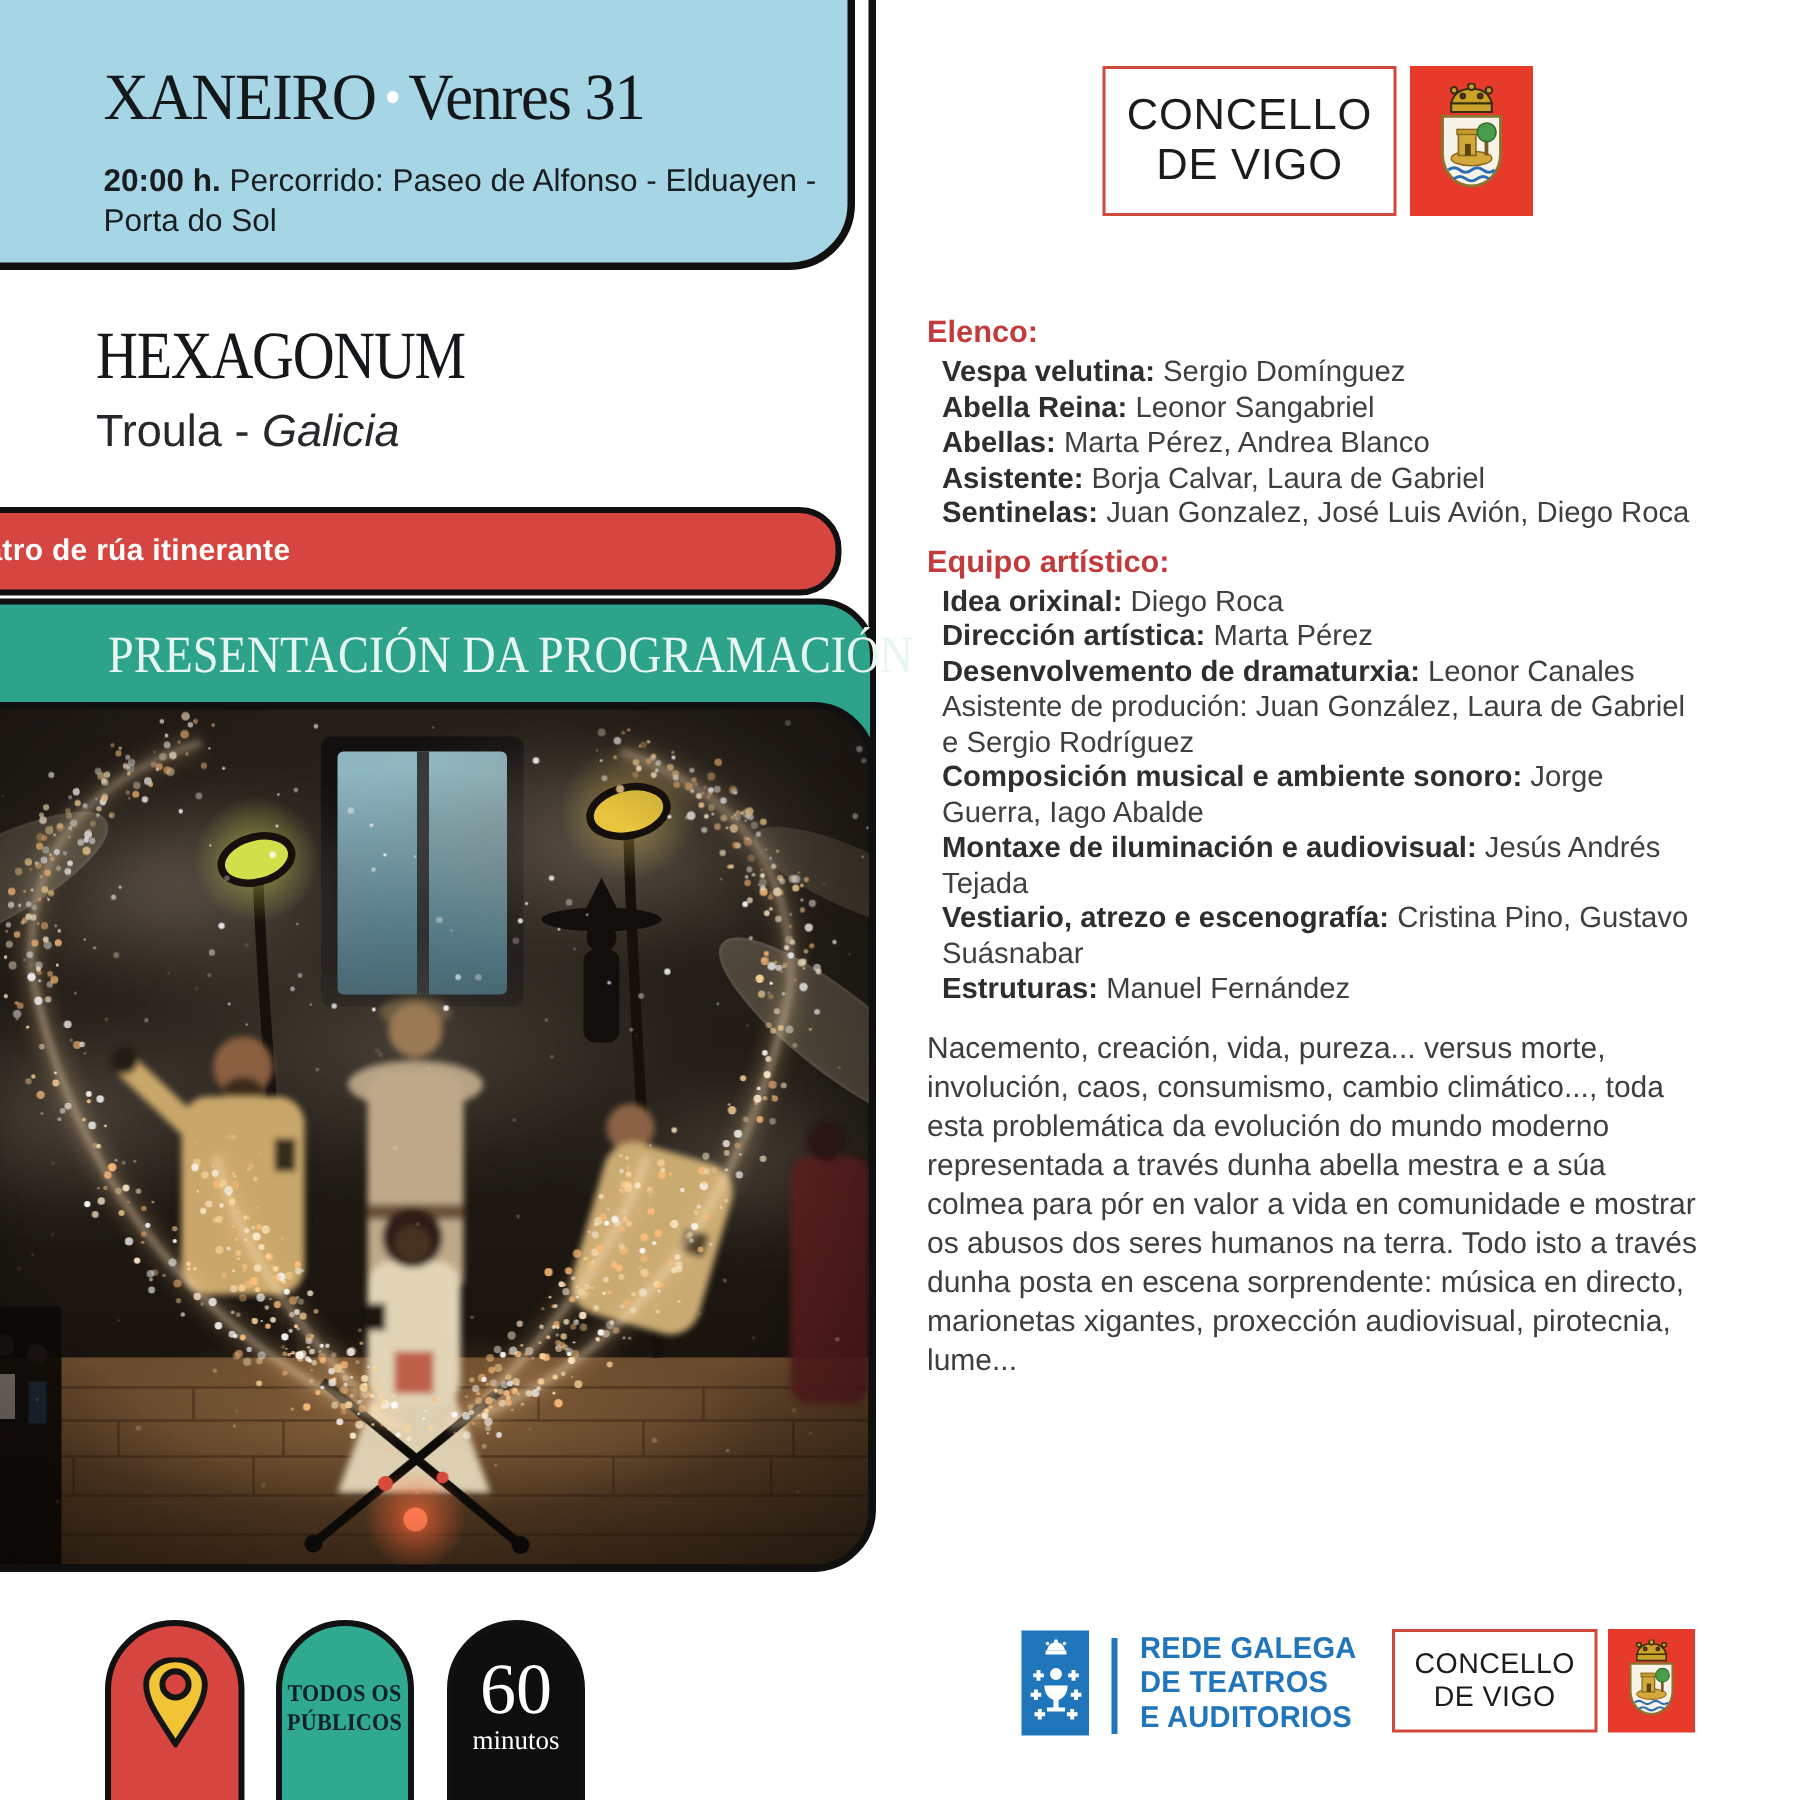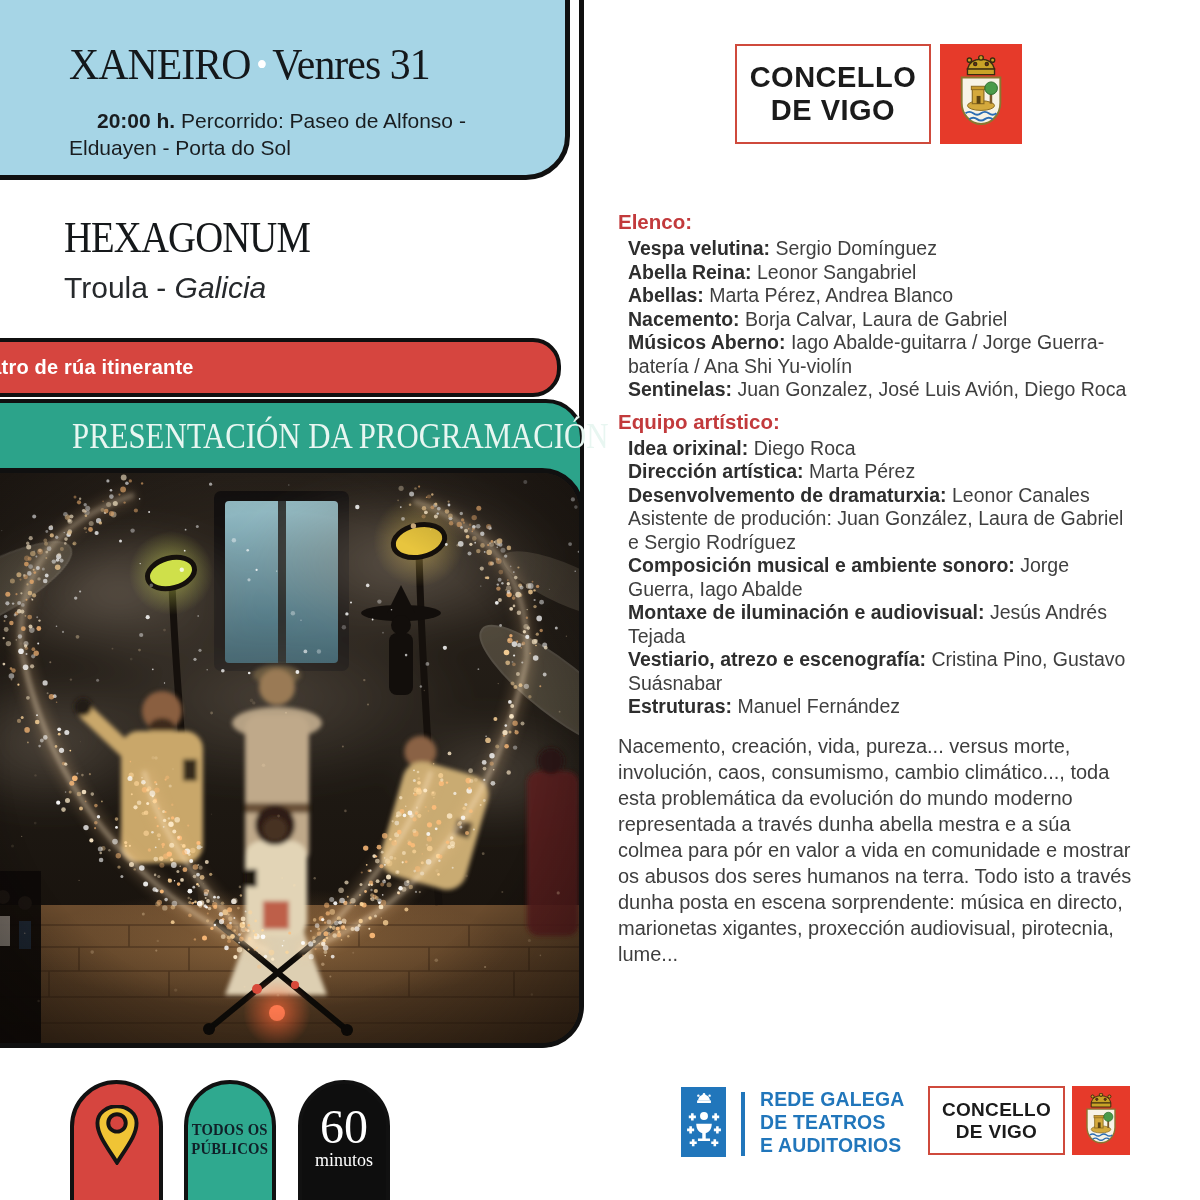--- a/index.html
+++ b/index.html
@@ -31,21 +31,21 @@
     font-family:"Liberation Serif", serif;
     font-size:44px; line-height:48px; color:#14181b;
     letter-spacing:-1px; white-space:nowrap;
     transform:scaleX(.95); transform-origin:left center;
   }
   #header-title .dot { color:#ffffff; font-size:34px; vertical-align:3px; padding:0 6px; }
   #header-sub {
     position:absolute; left:100px; top:138px; width:486px;
     font-size:21px; line-height:27px; color:#191d20;
   }
-  #header-sub b { font-weight:bold;margin-left:28px; }
+  #header-sub b { font-weight:bold; }
 
   
   #show-block { left:64px; top:212px; z-index:6; }
   #show-title {
     font-family:"Liberation Serif", serif; font-size:45px; line-height:50px;
     color:#15181a; letter-spacing:-1px; white-space:nowrap;
     transform:scaleX(.86); transform-origin:left center;
   }
   #show-company { margin-top:9px; font-size:30px; color:#26292c; }
   #show-company .origin { font-style:italic; }
@@ -103,21 +103,21 @@
   #badge-duration .unit {
     font-family:"Liberation Serif", serif; font-size:18px; color:#ffffff; margin-top:0px;
   }
 
   
   .cv-box {
     border:2px solid #cf4a3c; background:#ffffff;
     display:flex; flex-direction:column; align-items:center; justify-content:center;
   }
   .cv-box .cv-line {
-    font-weight:bold; color:#1b1b1b; letter-spacing:.5px;
+    font-weight:normal; color:#1b1b1b; letter-spacing:.5px;
   }
   #cv-box-top { left:735px; top:44px; width:196px; height:100px; z-index:2; }
   #cv-box-top .cv-line { font-size:29px; line-height:33px; }
   #cv-crest-top { left:940px; top:44px; width:82px; height:100px; background:#e63a2a;
     display:flex; align-items:center; justify-content:center; }
   #cv-box-bottom { left:928px; top:1086px; width:137px; height:69px; }
   #cv-box-bottom .cv-line { font-size:19px; line-height:22px; letter-spacing:.3px; }
   #cv-crest-bottom { left:1072px; top:1086px; width:58px; height:69px; background:#e63a2a;
     display:flex; align-items:center; justify-content:center; }
 
@@ -1334,22 +1334,21 @@
     </svg>
 </div>
 
 <div class="abs" id="right-col">
   <div>
     <div class="credits-heading">Elenco:</div>
     <div class="credits-list">
         <div class="credit-line"><span class="credit-label">Vespa velutina:</span> Sergio Domínguez</div>
         <div class="credit-line"><span class="credit-label">Abella Reina:</span> Leonor Sangabriel</div>
         <div class="credit-line"><span class="credit-label">Abellas:</span> Marta Pérez, Andrea Blanco</div>
-        <div class="credit-line"><span class="credit-label">Nacemento:</span> Borja Calvar, Laura de Gabriel</div>
-        <div class="credit-line"><span class="credit-label">Músicos Aberno:</span> Iago Abalde-guitarra / Jorge Guerra-batería / Ana Shi Yu-violín</div>
+        <div class="credit-line"><span class="credit-label">Asistente:</span> Borja Calvar, Laura de Gabriel</div>
         <div class="credit-line"><span class="credit-label">Sentinelas:</span> Juan Gonzalez, José Luis Avión, Diego Roca</div>
       </div>
   </div>
   <div>
     <div class="credits-heading">Equipo artístico:</div>
     <div class="credits-list">
         <div class="credit-line"><span class="credit-label">Idea orixinal:</span> Diego Roca</div>
         <div class="credit-line"><span class="credit-label">Dirección artística:</span> Marta Pérez</div>
         <div class="credit-line"><span class="credit-label">Desenvolvemento de dramaturxia:</span> Leonor Canales</div>
         <div class="credit-line">Asistente de produción: Juan González, Laura de Gabriel e Sergio Rodríguez</div>

